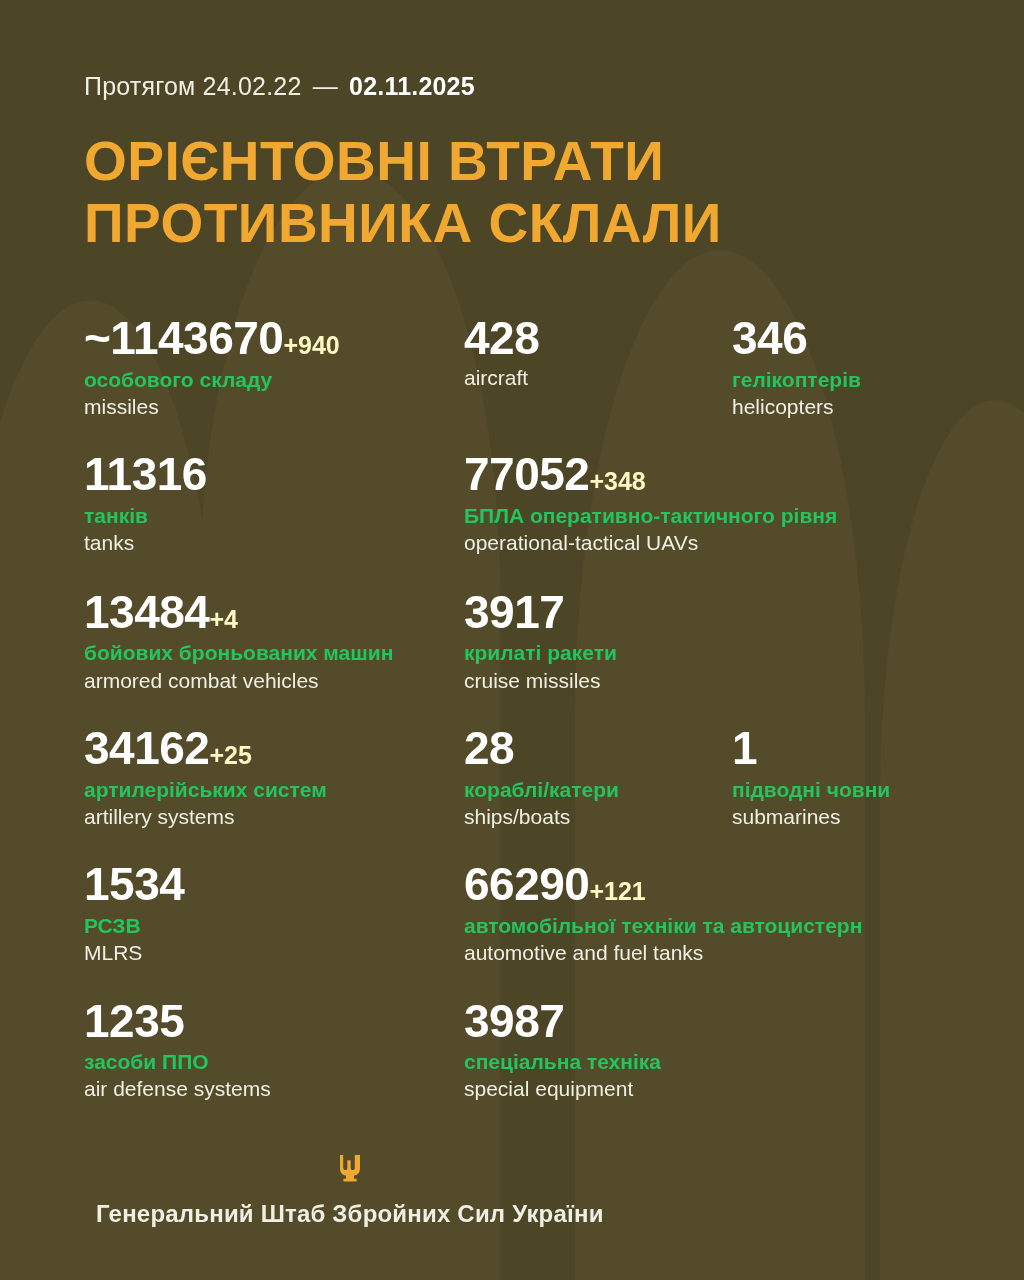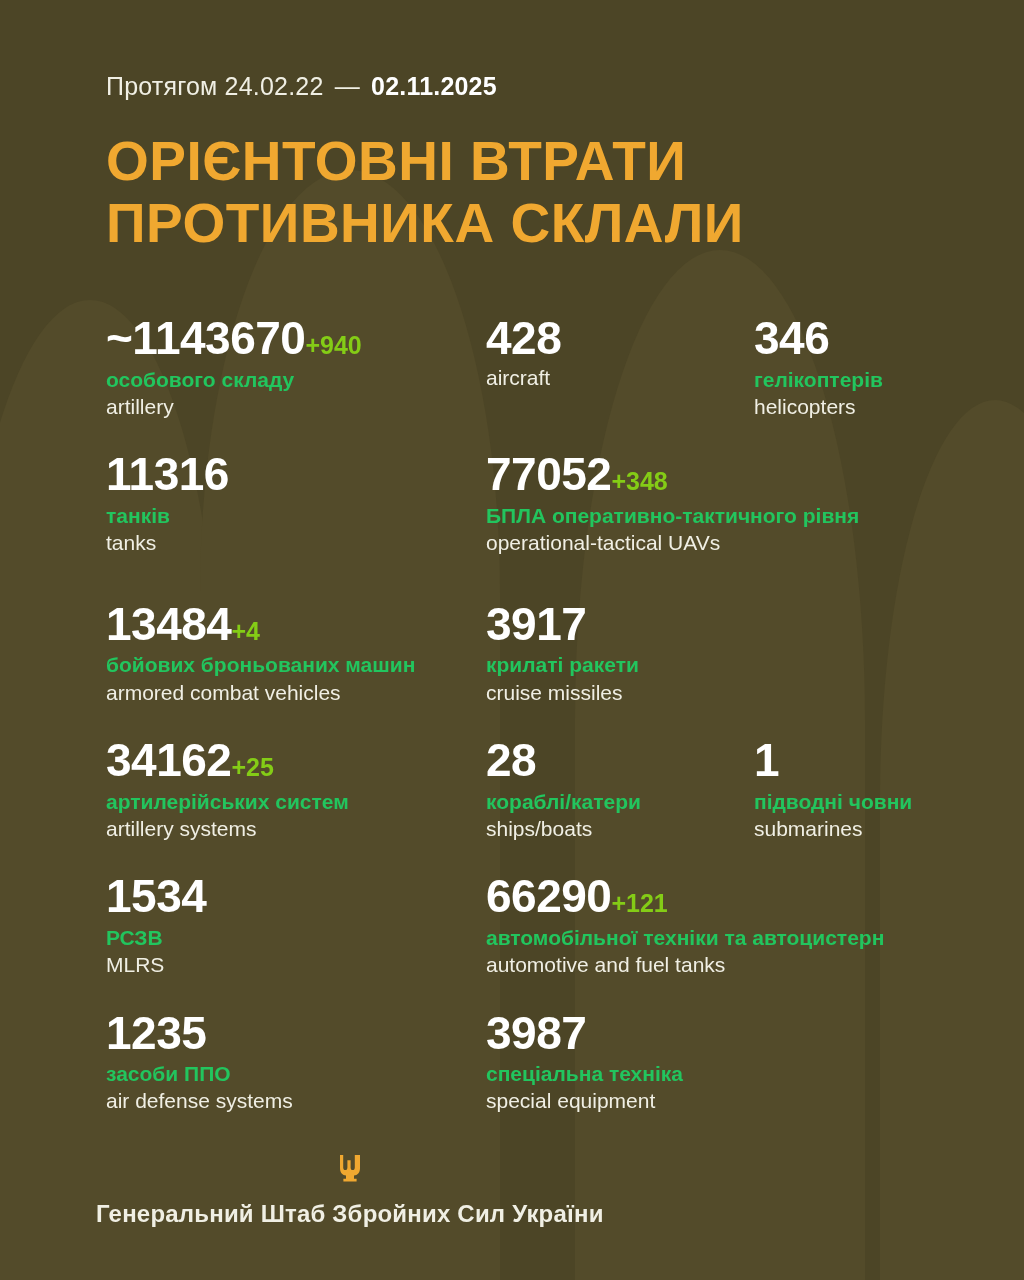--- a/index.html
+++ b/index.html
@@ -26,21 +26,21 @@
     border-radius: 50% 50% 6px 6px / 40% 40% 4px 4px;
   }
   .shell.s1 { left: -40px;  top: 300px;  width: 260px; height: 1100px; }
   .shell.s2 { left: 200px;  top: 170px;  width: 300px; height: 1250px; border-radius: 50% 50% 8px 8px / 34% 34% 4px 4px; }
   .shell.s3 { left: 575px;  top: 250px;  width: 290px; height: 1180px; }
   .shell.s4 { left: 880px;  top: 400px;  width: 230px; height: 1000px; }
 
   .content {
     position: relative;
     z-index: 2;
-    padding: 0 106px;
+    padding: 0 84px;
   }
 
   
   .date-line {
     padding-top: 72px;
     font-size: 25px;
     letter-spacing: 0.2px;
     color: #f0efe4;
     font-weight: 400;
   }
@@ -80,21 +80,21 @@
     white-space: nowrap;
   }
   .num {
     color: #ffffff;
     font-size: 46px;
     font-weight: 700;
     line-height: 1.08;
     letter-spacing: -0.5px;
   }
   .delta {
-    color: #84cc16;
+    color: #fef9c3;
     font-size: 25px;
     font-weight: 700;
   }
   .label-ua {
     color: #22c55e;
     font-size: 21px;
     font-weight: 700;
     margin-top: 2px;
     line-height: 1.3;
     white-space: nowrap;
@@ -102,21 +102,21 @@
   .label-en {
     color: #f0efe4;
     font-size: 21px;
     font-weight: 400;
     line-height: 1.3;
     white-space: nowrap;
   }
 
   
   .row.r1 { margin-bottom: 30px; }
-  .row.r2 { margin-bottom: 43px; justify-content: space-between; }
+  .row.r2 { margin-bottom: 31px; justify-content: space-between; }
   .row.r3 { margin-bottom: 30px; }
   .row.r4 { margin-bottom: 30px; }
   .row.r5 { margin-bottom: 30px; }
   .row.r6 { margin-bottom: 0; }
 
   
   .footer {
     position: absolute;
     left: 96px;
     bottom: 52px;
@@ -163,21 +163,21 @@
 
   <div class="stats">
 
     <div class="row r1">
       <div class="cell col-a">
         <div class="value">
           <span class="num">~1143670</span>
           <span class="delta">+940</span>
         </div>
         <div class="label-ua">особового складу</div>
-        <div class="label-en">artillery</div>
+        <div class="label-en">missiles</div>
       </div>
       <div class="cell col-b">
         <div class="value">
           <span class="num">428</span>
           <span class="delta"></span>
         </div>
         <div class="label-en">aircraft</div>
       </div>
       <div class="cell col-c">
         <div class="value">

